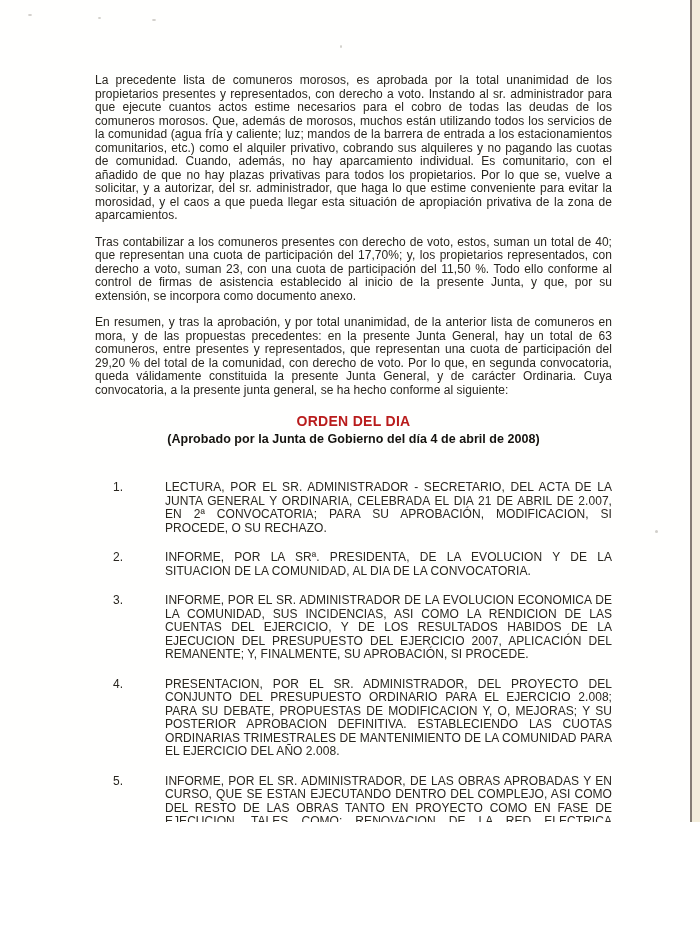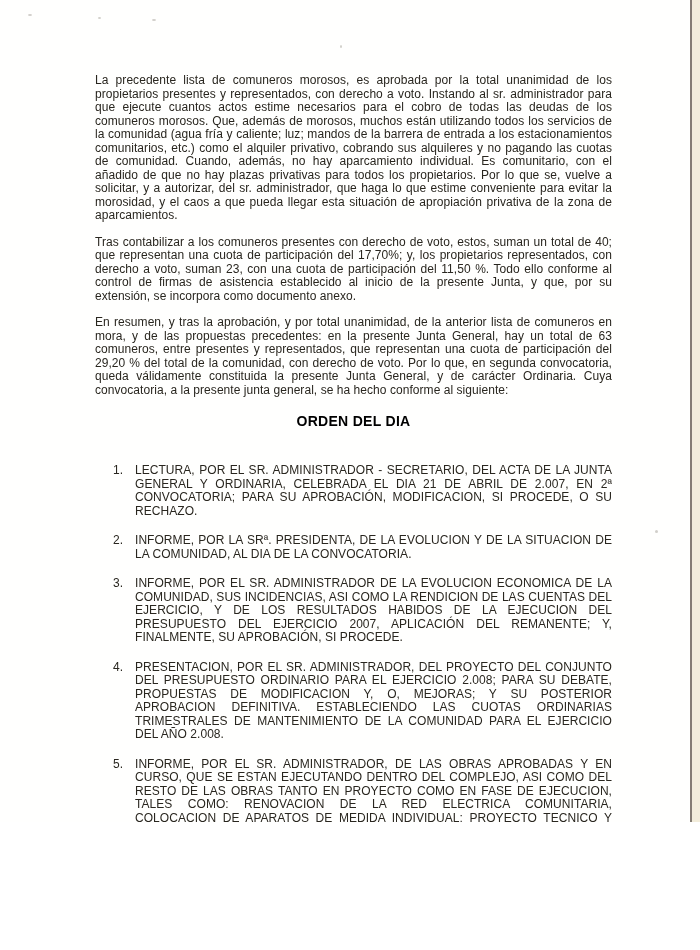--- a/index.html
+++ b/index.html
@@ -49,21 +49,21 @@
   .content p {
     margin: 0 0 13px 0;
   }
   .bold { font-weight: normal; }
   .heading {
     margin-top: 16px;
     text-align: center;
     font-weight: bold;
     font-size: 14px;
     line-height: 16px;
-    color: #000000;
+    color: #b91c1c;
     letter-spacing: 0.3px;
   }
   .subheading {
     margin-top: 3px;
     text-align: center;
     font-weight: bold;
     font-size: 12.5px;
     line-height: 14px;
     color: #15130f;
   }
@@ -75,20 +75,21 @@
     display: flex;
     margin-bottom: 16px;
   }
   .item-number {
     flex: none;
     width: 22px;
   }
   .item-text {
     flex: 1;
     text-align: justify;
+    margin-left: 30px;
   }
   .page-number {
     margin-top: 21px;
     text-align: center;
     font-size: 12px;
     color: #29261f;
   }
 </style>
 </head>
 <body>
@@ -106,20 +107,21 @@
 
   <div class="content">
 
     <p>La precedente lista de comuneros morosos, es aprobada por la total unanimidad de los propietarios presentes y representados, con derecho a voto. Instando al sr. administrador para que ejecute cuantos actos estime necesarios para el cobro de todas las deudas de los comuneros morosos. Que, además de morosos, muchos están utilizando todos los servicios de la comunidad (agua fría y caliente; luz; mandos de la barrera de entrada a los estacionamientos comunitarios, etc.) como el alquiler privativo, cobrando sus alquileres y no pagando las cuotas de comunidad. Cuando, además, no hay aparcamiento individual. Es comunitario, con el añadido de que no hay plazas privativas para todos los propietarios. Por lo que se, vuelve a solicitar, y a autorizar, del sr. administrador, que haga lo que estime conveniente para evitar la morosidad, y el caos a que pueda llegar esta situación de apropiación privativa de la zona de aparcamientos.</p>
 
     <p>Tras contabilizar a los comuneros presentes con derecho de voto, estos, suman un total de 40; que representan una cuota de participación del 17,70%; y, los propietarios representados, con derecho a voto, suman 23, con una cuota de participación del 11,50 %. Todo ello conforme al control de firmas de asistencia establecido al inicio de la presente Junta, y que, por su extensión, se incorpora como documento anexo.</p>
 
     <p><span>En resumen, y tras la aprobación, y por total unanimidad, de la anterior lista de comuneros en mora, y de las propuestas precedentes: en la presente Junta General, </span><span class="bold">hay un total de 63 comuneros, entre presentes y representados, que representan una cuota de participación del 29,20 % del total de la comunidad, con derecho de voto</span><span>. Por lo que, en segunda convocatoria, queda válidamente constituida la presente Junta General, y de carácter Ordinaria. Cuya convocatoria, a la presente junta general, se ha hecho conforme al siguiente:</span></p>
 
     <div class="heading">ORDEN DEL DIA</div>
+    <div class="subheading">(Aprobado por la Junta de Gobierno del día 4 de abril de 2008)</div>
 
     <div class="agenda">
 
       <div class="agenda-item">
         <div class="item-number">1.</div>
         <div class="item-text">LECTURA, POR EL SR. ADMINISTRADOR - SECRETARIO, DEL ACTA DE LA JUNTA GENERAL Y ORDINARIA, CELEBRADA EL DIA 21 DE ABRIL DE 2.007, EN 2ª CONVOCATORIA; PARA SU APROBACIÓN, MODIFICACION, SI PROCEDE, O SU RECHAZO.</div>
       </div>
 
       <div class="agenda-item">
         <div class="item-number">2.</div>

